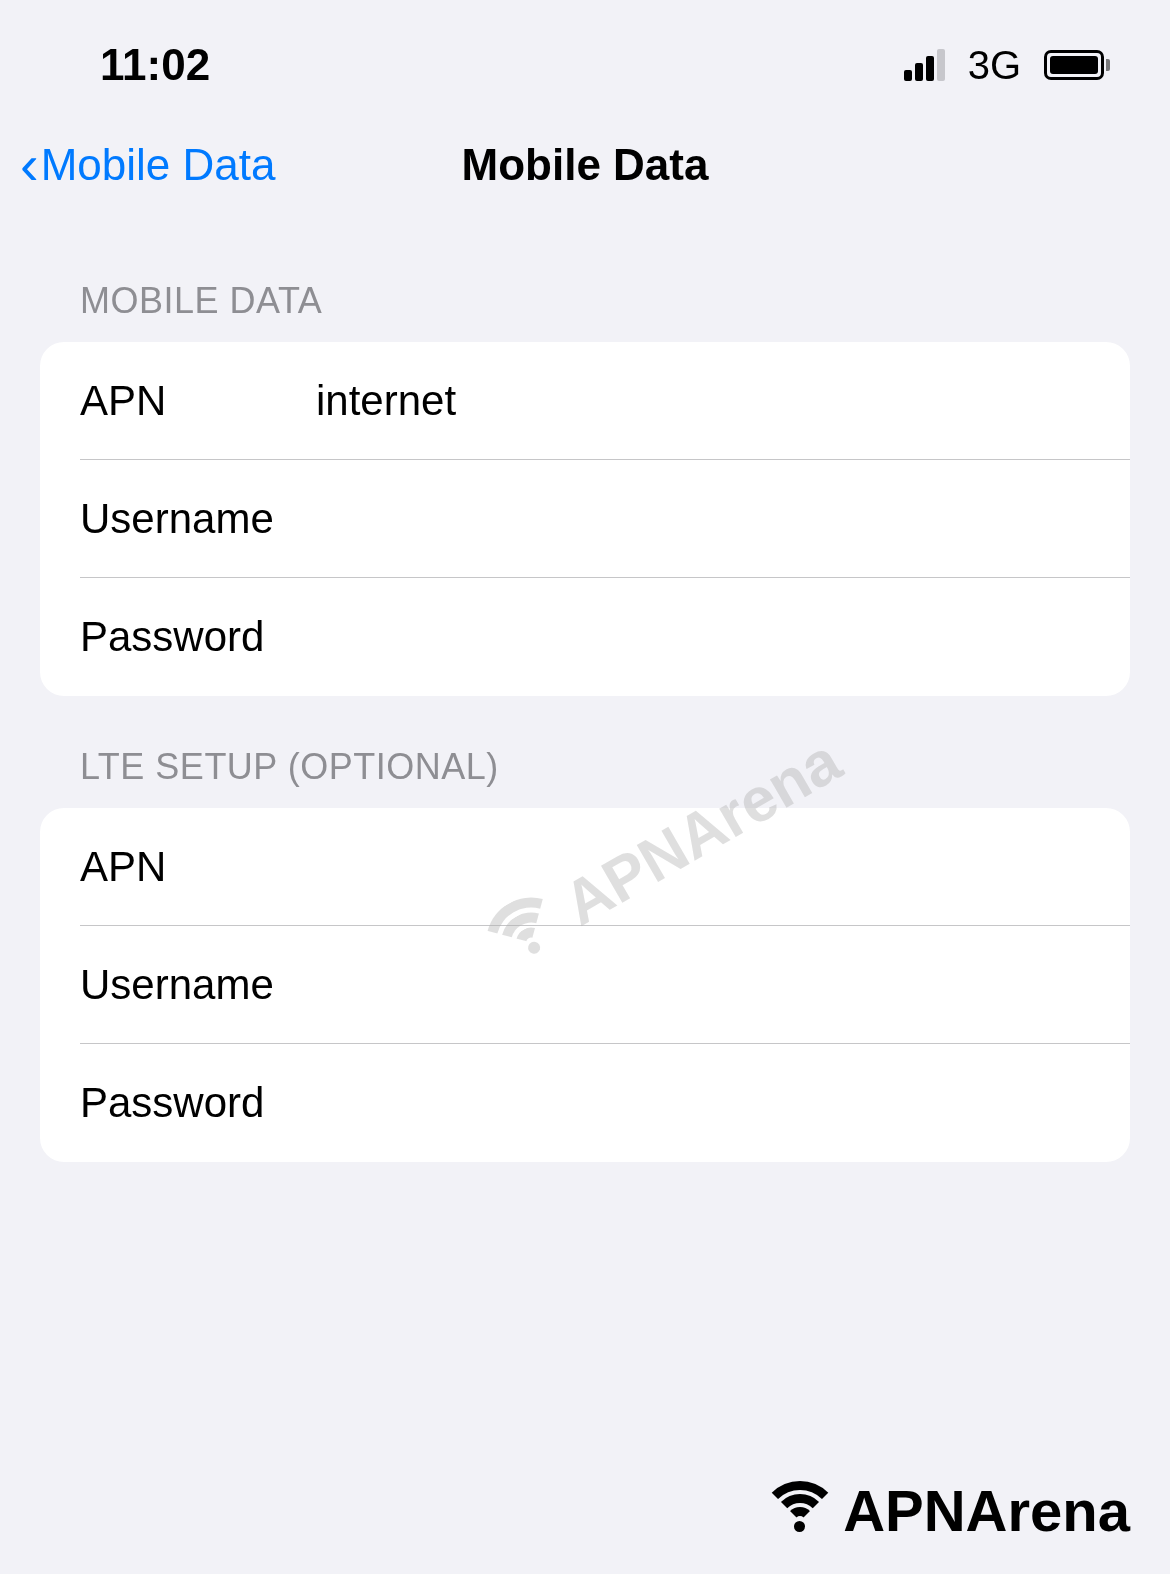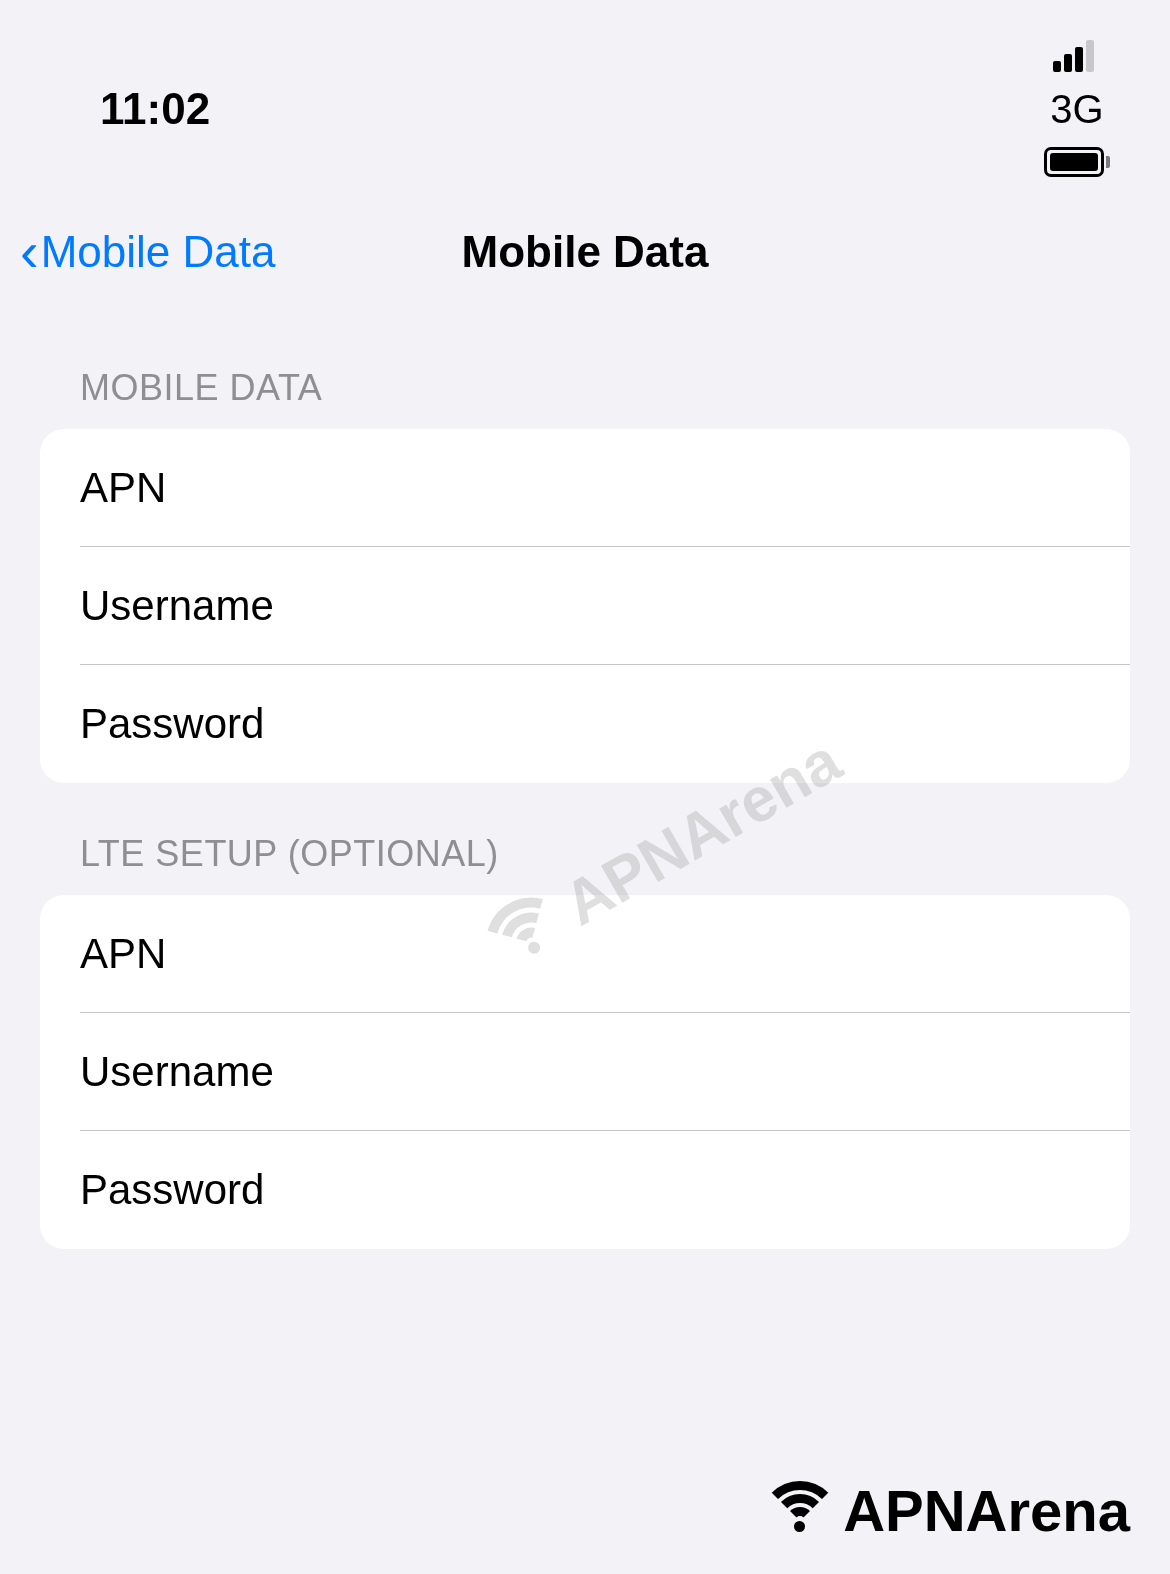--- a/index.html
+++ b/index.html
@@ -24,21 +24,20 @@
     }
     .status-time {
       font-size: 44px;
       font-weight: 600;
       color: #000;
     }
     .status-right {
       display: flex;
       align-items: center;
       gap: 15px;
-      flex-direction: column;
     }
     .signal-bars {
       display: flex;
       align-items: flex-end;
       gap: 3px;
     }
     .signal-bar {
       width: 8px;
       background: #000;
       border-radius: 2px;
@@ -253,20 +252,21 @@
     <span class="nav-back-chevron">‹</span>
     <span>Mobile Data</span>
   </div>
   <div class="nav-title">Mobile Data</div>
 </div>
 
 <div class="section-header">MOBILE DATA</div>
 <div class="settings-group">
   <div class="settings-row">
     <span class="row-label">APN</span>
+    <input class="row-input" type="text" value="internet" style="">
   </div>
   <div class="settings-row">
     <span class="row-label">Username</span>
     <input class="row-input" type="text" value="" style="">
   </div>
   <div class="settings-row">
     <span class="row-label">Password</span>
     <input class="row-input" type="text" value="" style="">
   </div>
 </div>

